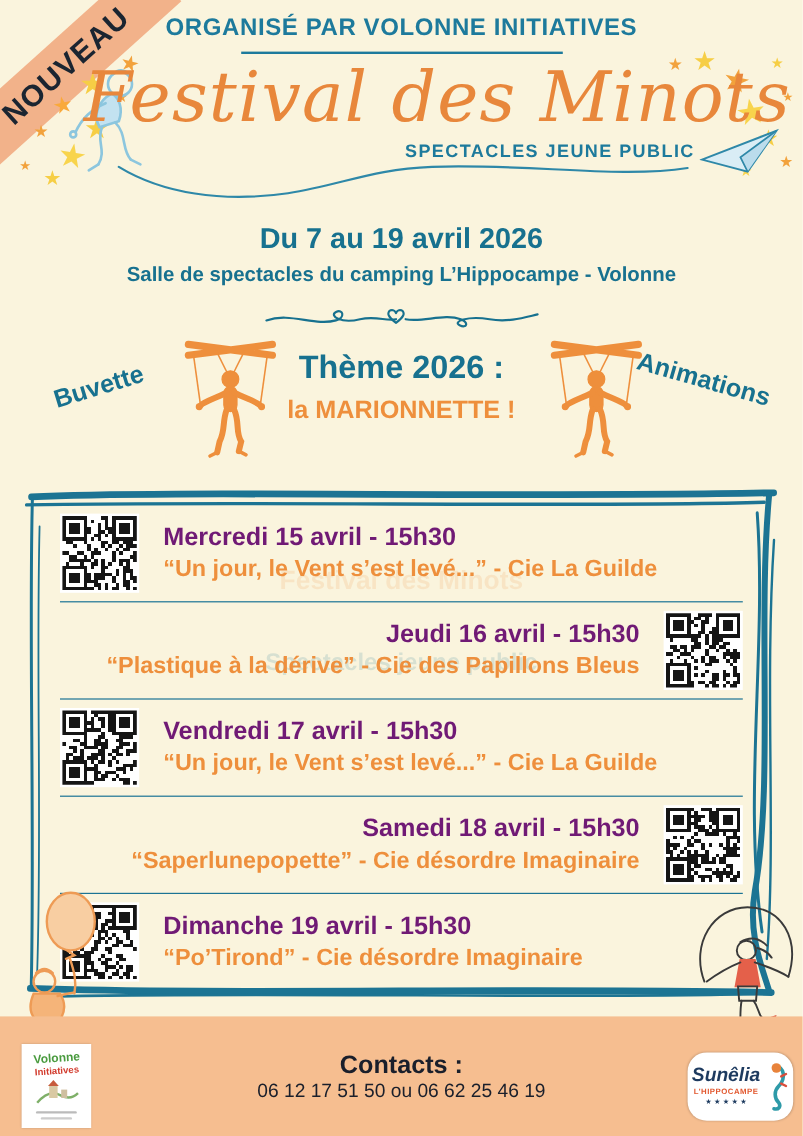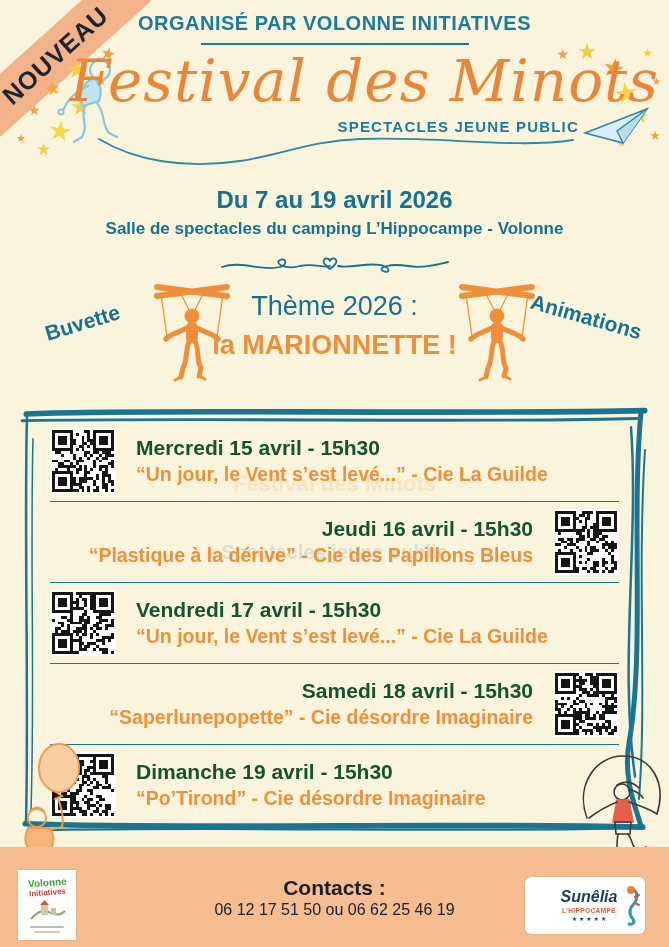--- a/index.html
+++ b/index.html
@@ -25,32 +25,32 @@
   
   .dates-line{margin:16px 0 0;text-align:center;color:#17718F;font-size:24px;font-weight:bold;}
   .venue-line{margin:5px 0 14px;text-align:center;color:#17718F;font-size:17px;font-weight:bold;}
 
   
   .theme-zone{position:relative;height:118px;margin-top:4px;}
   .side-label{position:absolute;color:#17718F;font-size:21px;font-weight:bold;}
   .buvette{left:44px;top:32px;transform:rotate(-17deg);}
   .animations{right:26px;top:26px;transform:rotate(16deg);}
   .theme-text{position:absolute;left:0;right:0;top:12px;text-align:center;}
-  .theme-label{color:#17718F;font-size:27px;font-weight:normal;}
-  .theme-value{color:#EE8F3C;font-size:27px;font-weight:bold;margin-top:8px;}
+  .theme-label{color:#17718F;font-size:27px;font-weight:bold;}
+  .theme-value{color:#EE8F3C;font-size:21px;font-weight:bold;margin-top:8px;}
 
   
   .events-box{position:relative;margin:8px 20px 0;padding:16px 30px 10px 30px;min-height:340px;}
   .box-border{position:absolute;inset:0;width:100%;height:100%;pointer-events:none;}
   .event-row{position:relative;display:flex;align-items:center;gap:20px;padding:7px 0;min-height:58px;}
   .event-row + .event-row{border-top:1.6px solid #1B7394;}
   .qr{width:62px;height:62px;background:#fff;padding:2px;flex:0 0 auto;}
   .event-text{flex:1;}
   .event-text.right{text-align:right;}
-  .event-date{color:#14532d;font-size:21px;font-weight:bold;}
+  .event-date{color:#701a75;font-size:21px;font-weight:bold;}
   .event-show{color:#EE8F3C;font-size:19.5px;font-weight:bold;margin-top:3px;}
   .watermark{position:absolute;left:0;right:0;text-align:center;font-weight:bold;pointer-events:none;}
   .wm1{top:66px;color:#EE8F3C;opacity:.15;font-size:22px;}
   .wm2{top:136px;color:#17718F;opacity:.15;font-size:20px;}
 
   
   .info-zone{margin-top:12px;text-align:center;}
   .ticket-line{font-size:17px;font-weight:bold;}
   .ticket-line .teal{color:#17718F;margin-right:5px;}
   .ticket-line .orange{color:#EE8F3C;}
@@ -64,21 +64,21 @@
     display:flex;flex-direction:column;justify-content:center;text-align:center;color:#1A1F2B;}
   .contact-title{font-size:21px;font-weight:bold;}
   .contact-email{font-size:20px;font-weight:bold;margin-top:1px;}
   .contact-phones{font-size:16px;font-weight:normal;margin-top:1px;}
 
   .logo-card{position:absolute;background:#fff;display:flex;flex-direction:column;align-items:center;justify-content:center;}
   .volonne-card{left:18px;bottom:7px;width:58px;height:70px;box-shadow:0 0 2px rgba(0,0,0,.2);}
   .volonne-top{font-size:10px;font-weight:bold;color:#4A9B3F;transform:rotate(-4deg);}
   .volonne-bottom{font-size:8px;font-weight:bold;color:#D23C2E;transform:rotate(-4deg);}
   .mini-bar{height:2px;border-radius:1px;margin-top:3px;}
-  .sunelia-card{right:24px;bottom:13px;width:88px;height:57px;border-radius:6px;flex-direction:row;gap:4px;box-shadow:0 0 2px rgba(0,0,0,.2);padding-left:32px;}
+  .sunelia-card{right:8px;bottom:13px;width:88px;height:57px;border-radius:16px;flex-direction:row;gap:4px;box-shadow:0 0 2px rgba(0,0,0,.2);}
   .sunelia-name{font-size:16px;font-weight:bold;color:#1D3A5F;font-style:italic;line-height:1;}
   .sunelia-sub{font-size:6.5px;font-weight:bold;color:#E2582F;letter-spacing:.4px;margin-top:2px;}
   .sunelia-stars{font-size:6px;color:#1D3A5F;font-family:"DejaVu Sans",sans-serif;margin-top:1px;}
 </style>
 </head>
 <body>
 
 <div class="poster">
 
   <div class="ribbon">NOUVEAU</div>

